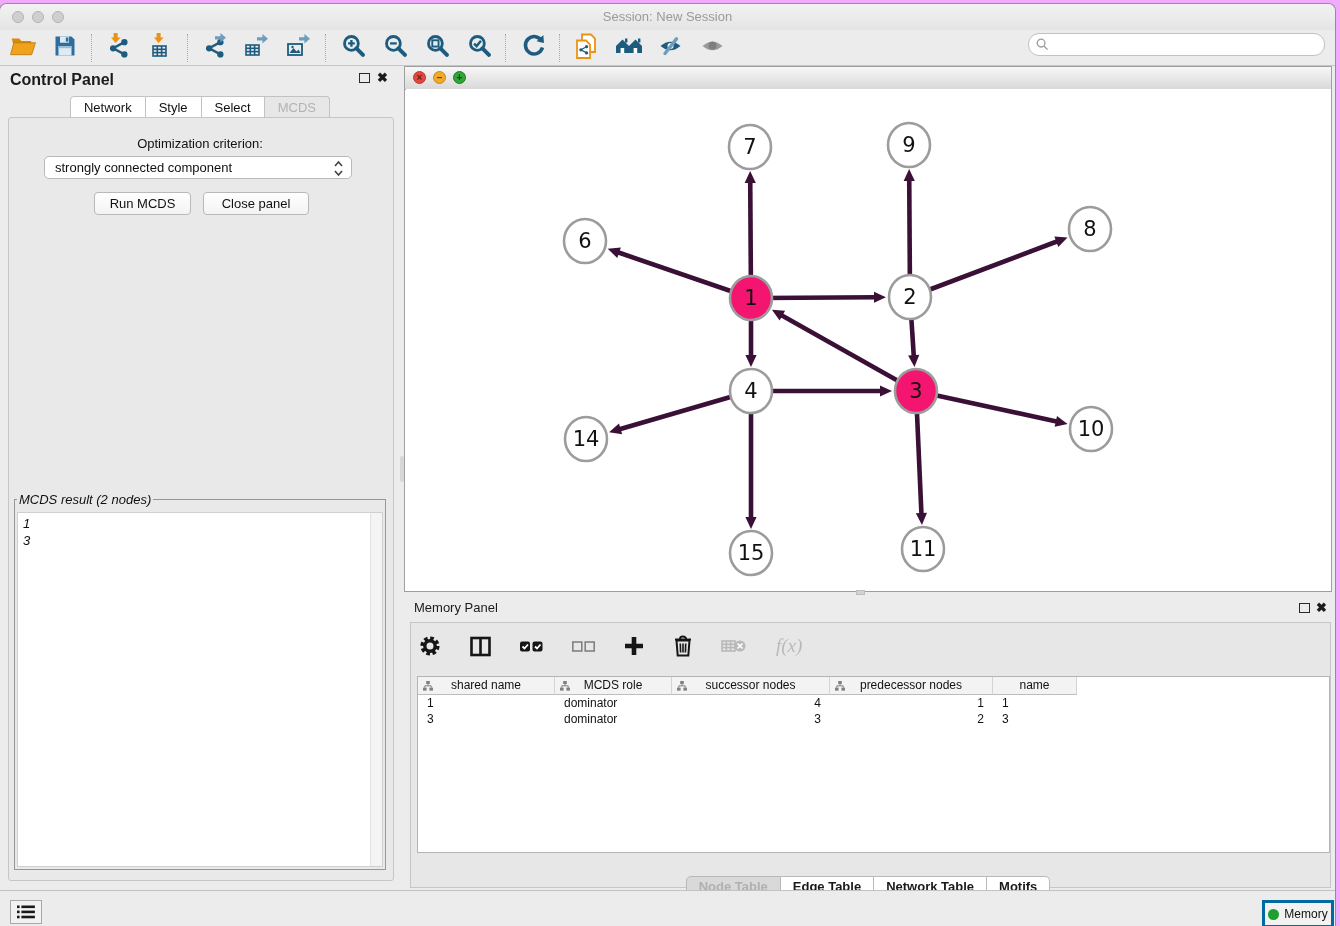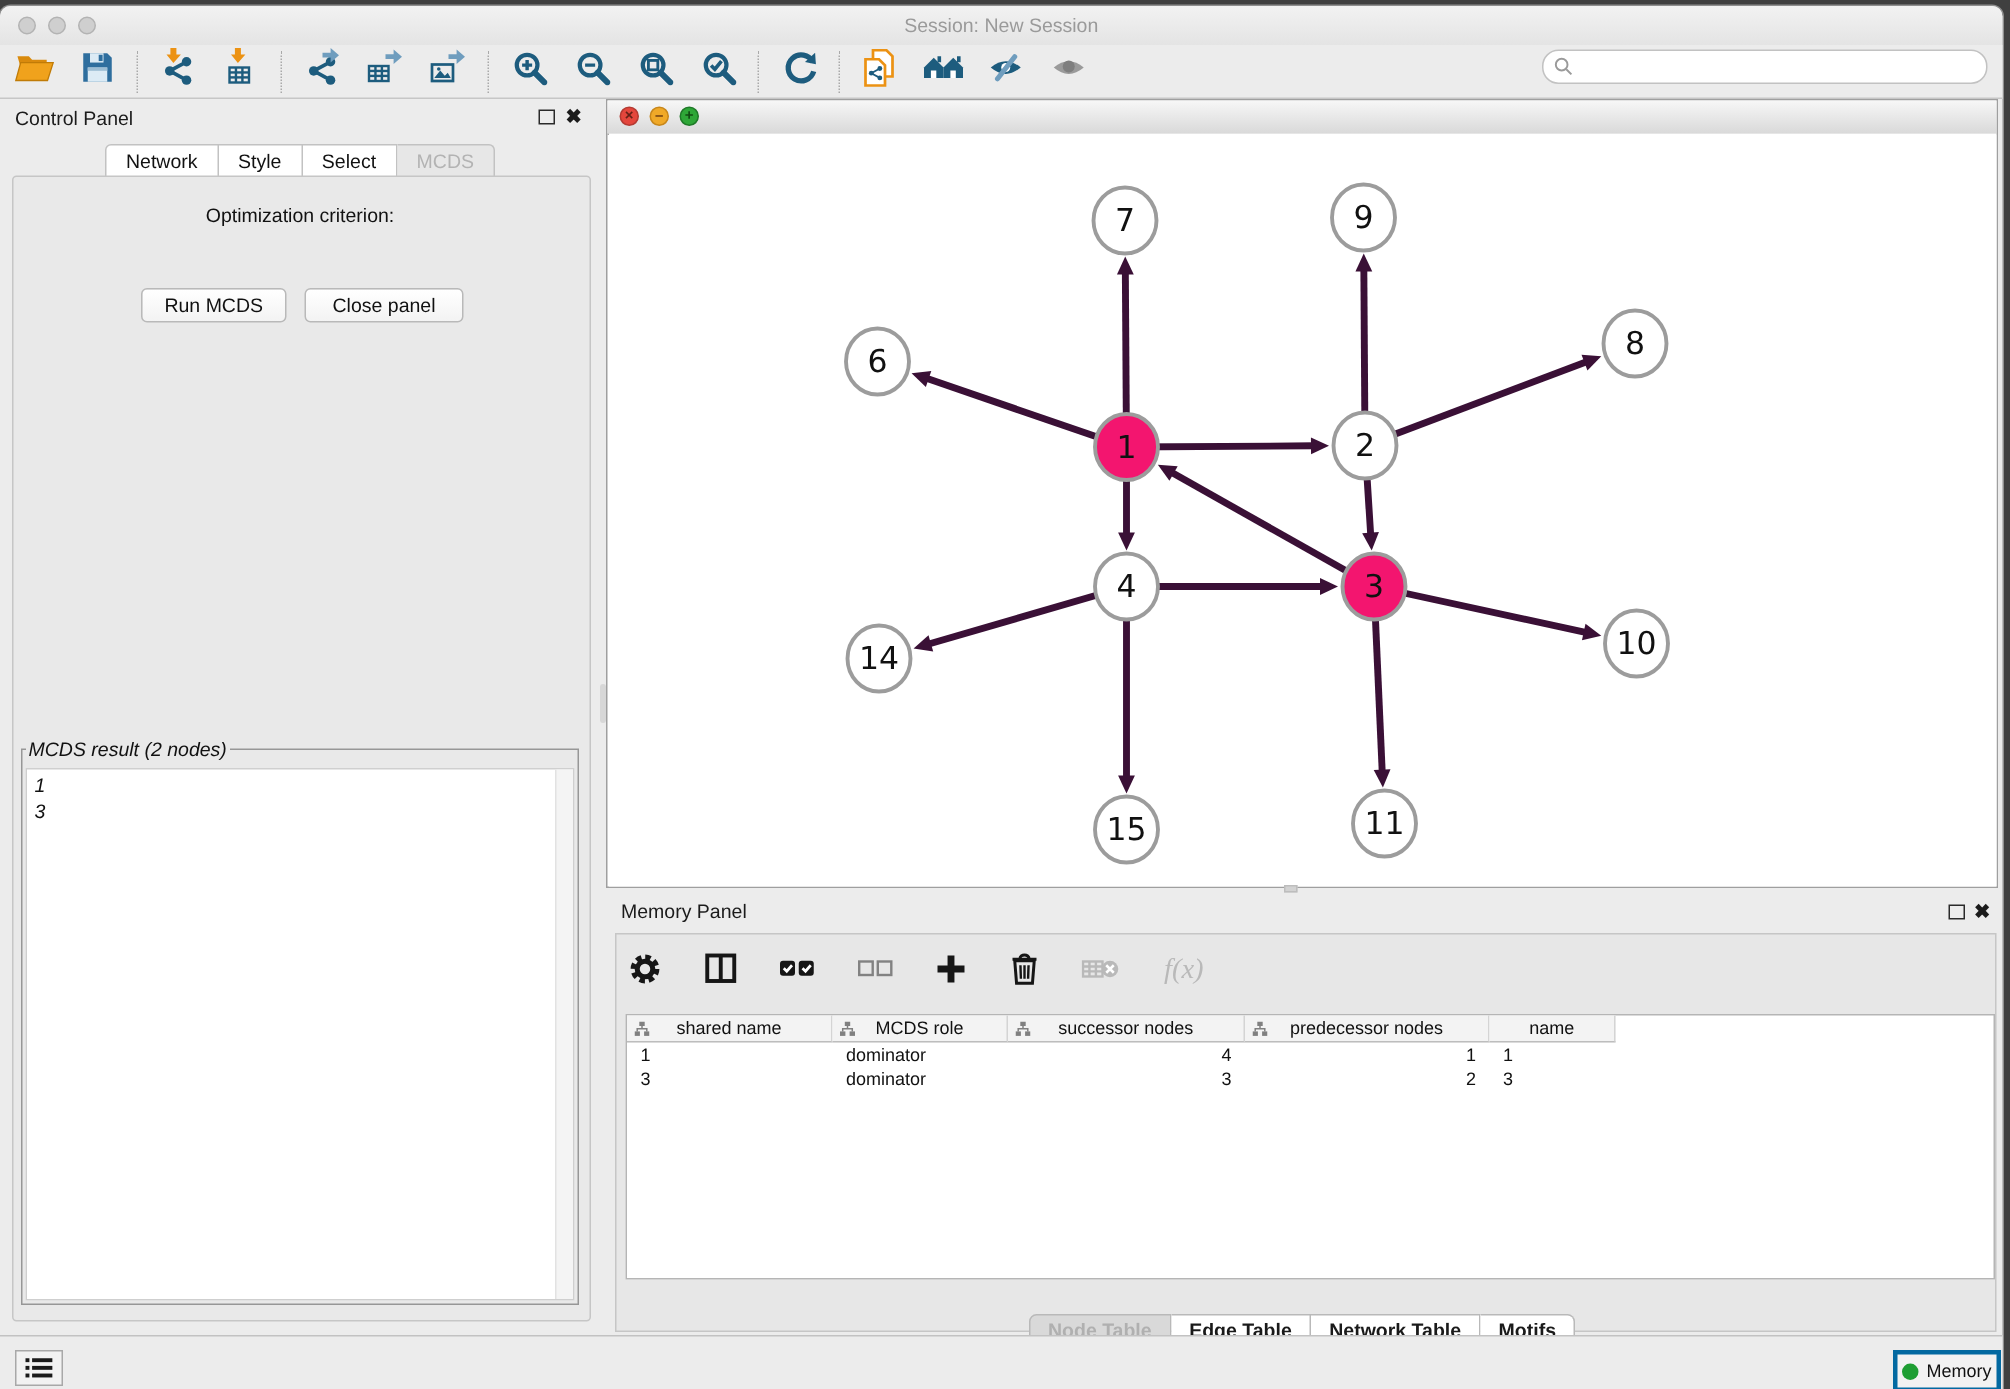--- a/index.html
+++ b/index.html
@@ -1,16 +1,16 @@
 <!DOCTYPE html>
 <html><head>
 <meta charset="utf-8">
 <style>
   html,body{margin:0;padding:0;}
-  .screen{position:relative;width:1340px;height:926px;background:#404040;overflow:hidden;
+  .screen{position:relative;width:1340px;height:926px;background:#f0abfc;overflow:hidden;
           font-family:"Liberation Sans",sans-serif;-webkit-font-smoothing:antialiased;}
   .app{position:absolute;left:0;top:4px;width:1335px;height:922px;background:#ececec;
        border-radius:7px 7px 0 0;box-shadow:0 0 0 1px #8f8f8f;}
   .abs{position:absolute;}
 
   
   .titlebar{left:0;top:0;width:100%;height:26px;border-radius:7px 7px 0 0;
             background:linear-gradient(#f2f2f2,#e4e4e4);border-bottom:1px solid #cfcfcf;}
   .lights{left:12px;top:7px;display:flex;gap:8px;}
   .light{width:12px;height:12px;border-radius:50%;background:#cfcfcf;border:1px solid #b3b3b3;box-sizing:border-box;}
@@ -20,21 +20,21 @@
   .toolbar{left:0;top:26px;width:100%;height:36px;background:#ececec;border-bottom:1px solid #c6c6c6;
            display:flex;align-items:center;padding-left:8px;box-sizing:border-box;}
   .tb-group{display:flex;align-items:center;gap:12px;}
   .tb-sep{width:1px;height:28px;margin:0 11px;border-left:1px dotted #a9a9a9;}
   .tb-btn{width:30px;height:28px;display:flex;align-items:center;justify-content:center;cursor:default;}
   .searchbox{position:absolute;right:10px;top:3px;width:288px;height:21px;background:#fff;
              border:1px solid #c2c2c2;border-radius:11px;display:flex;align-items:center;padding-left:7px;}
   .searchbox input{border:none;outline:none;flex:1;height:16px;font-size:12px;background:transparent;margin-left:4px;}
 
   
-  .cp-title{left:10px;top:67px;font-size:13px;color:#1b1b1b;}
+  .cp-title{left:10px;top:67px;font-size:16px;color:#1b1b1b;font-weight:bold;}
   .cp-float{left:359px;top:69px;width:11px;height:10px;border:1.6px solid #2a2a2a;box-sizing:border-box;}
   .cp-close{left:377px;top:66px;font-size:13px;font-weight:bold;color:#1b1b1b;}
   .cp-tabs{left:0;top:92px;width:400px;display:flex;justify-content:center;}
   .cp-tab{height:21px;line-height:21px;padding:0 13px;background:#fff;border:1px solid #c2c2c2;border-left:none;
           font-size:13px;color:#111;}
   .cp-tab:first-child{border-left:1px solid #c2c2c2;border-radius:4px 0 0 0;}
   .cp-tab.sel{background:#e7e7e7;color:#b3b3b3;border-radius:0 4px 0 0;border-bottom:1px solid #e7e7e7;}
   .cp-body{left:8px;top:113px;width:384px;height:762px;background:#e9e9e9;border:1px solid #c6c6c6;border-radius:3px;}
   .opt-label{left:8px;top:132px;width:384px;text-align:center;font-size:13px;color:#111;}
   .dropdown{left:44px;top:152px;width:308px;height:23px;background:#fff;border:1px solid #b9b9b9;border-radius:5px;
@@ -290,20 +290,27 @@
 
     <div class="abs cp-tabs" id="cp-tabs">
         <div class="cp-tab">Network</div>
         <div class="cp-tab">Style</div>
         <div class="cp-tab">Select</div>
         <div class="cp-tab sel">MCDS</div>
       </div>
     <div class="abs cp-body"></div>
 
     <div class="abs opt-label">Optimization criterion:</div>
+    <div class="abs dropdown">
+      <span>strongly connected component</span>
+      <svg class="dd-stepper" width="9" height="17" viewBox="0 0 9 17">
+        <path d="M1 6 L4.5 2 L8 6" fill="none" stroke="#444" stroke-width="1.6"></path>
+        <path d="M1 11 L4.5 15 L8 11" fill="none" stroke="#444" stroke-width="1.6"></path>
+      </svg>
+    </div>
     <div class="abs btn run-btn">Run MCDS</div>
     <div class="abs btn closep-btn">Close panel</div>
 
     <fieldset class="abs result-fs">
       <legend>MCDS result (2 nodes)</legend>
       <div class="result-box">
         <div class="result-text" id="result-text">1
 3</div>
         <div class="result-scroll"></div>
       </div>

